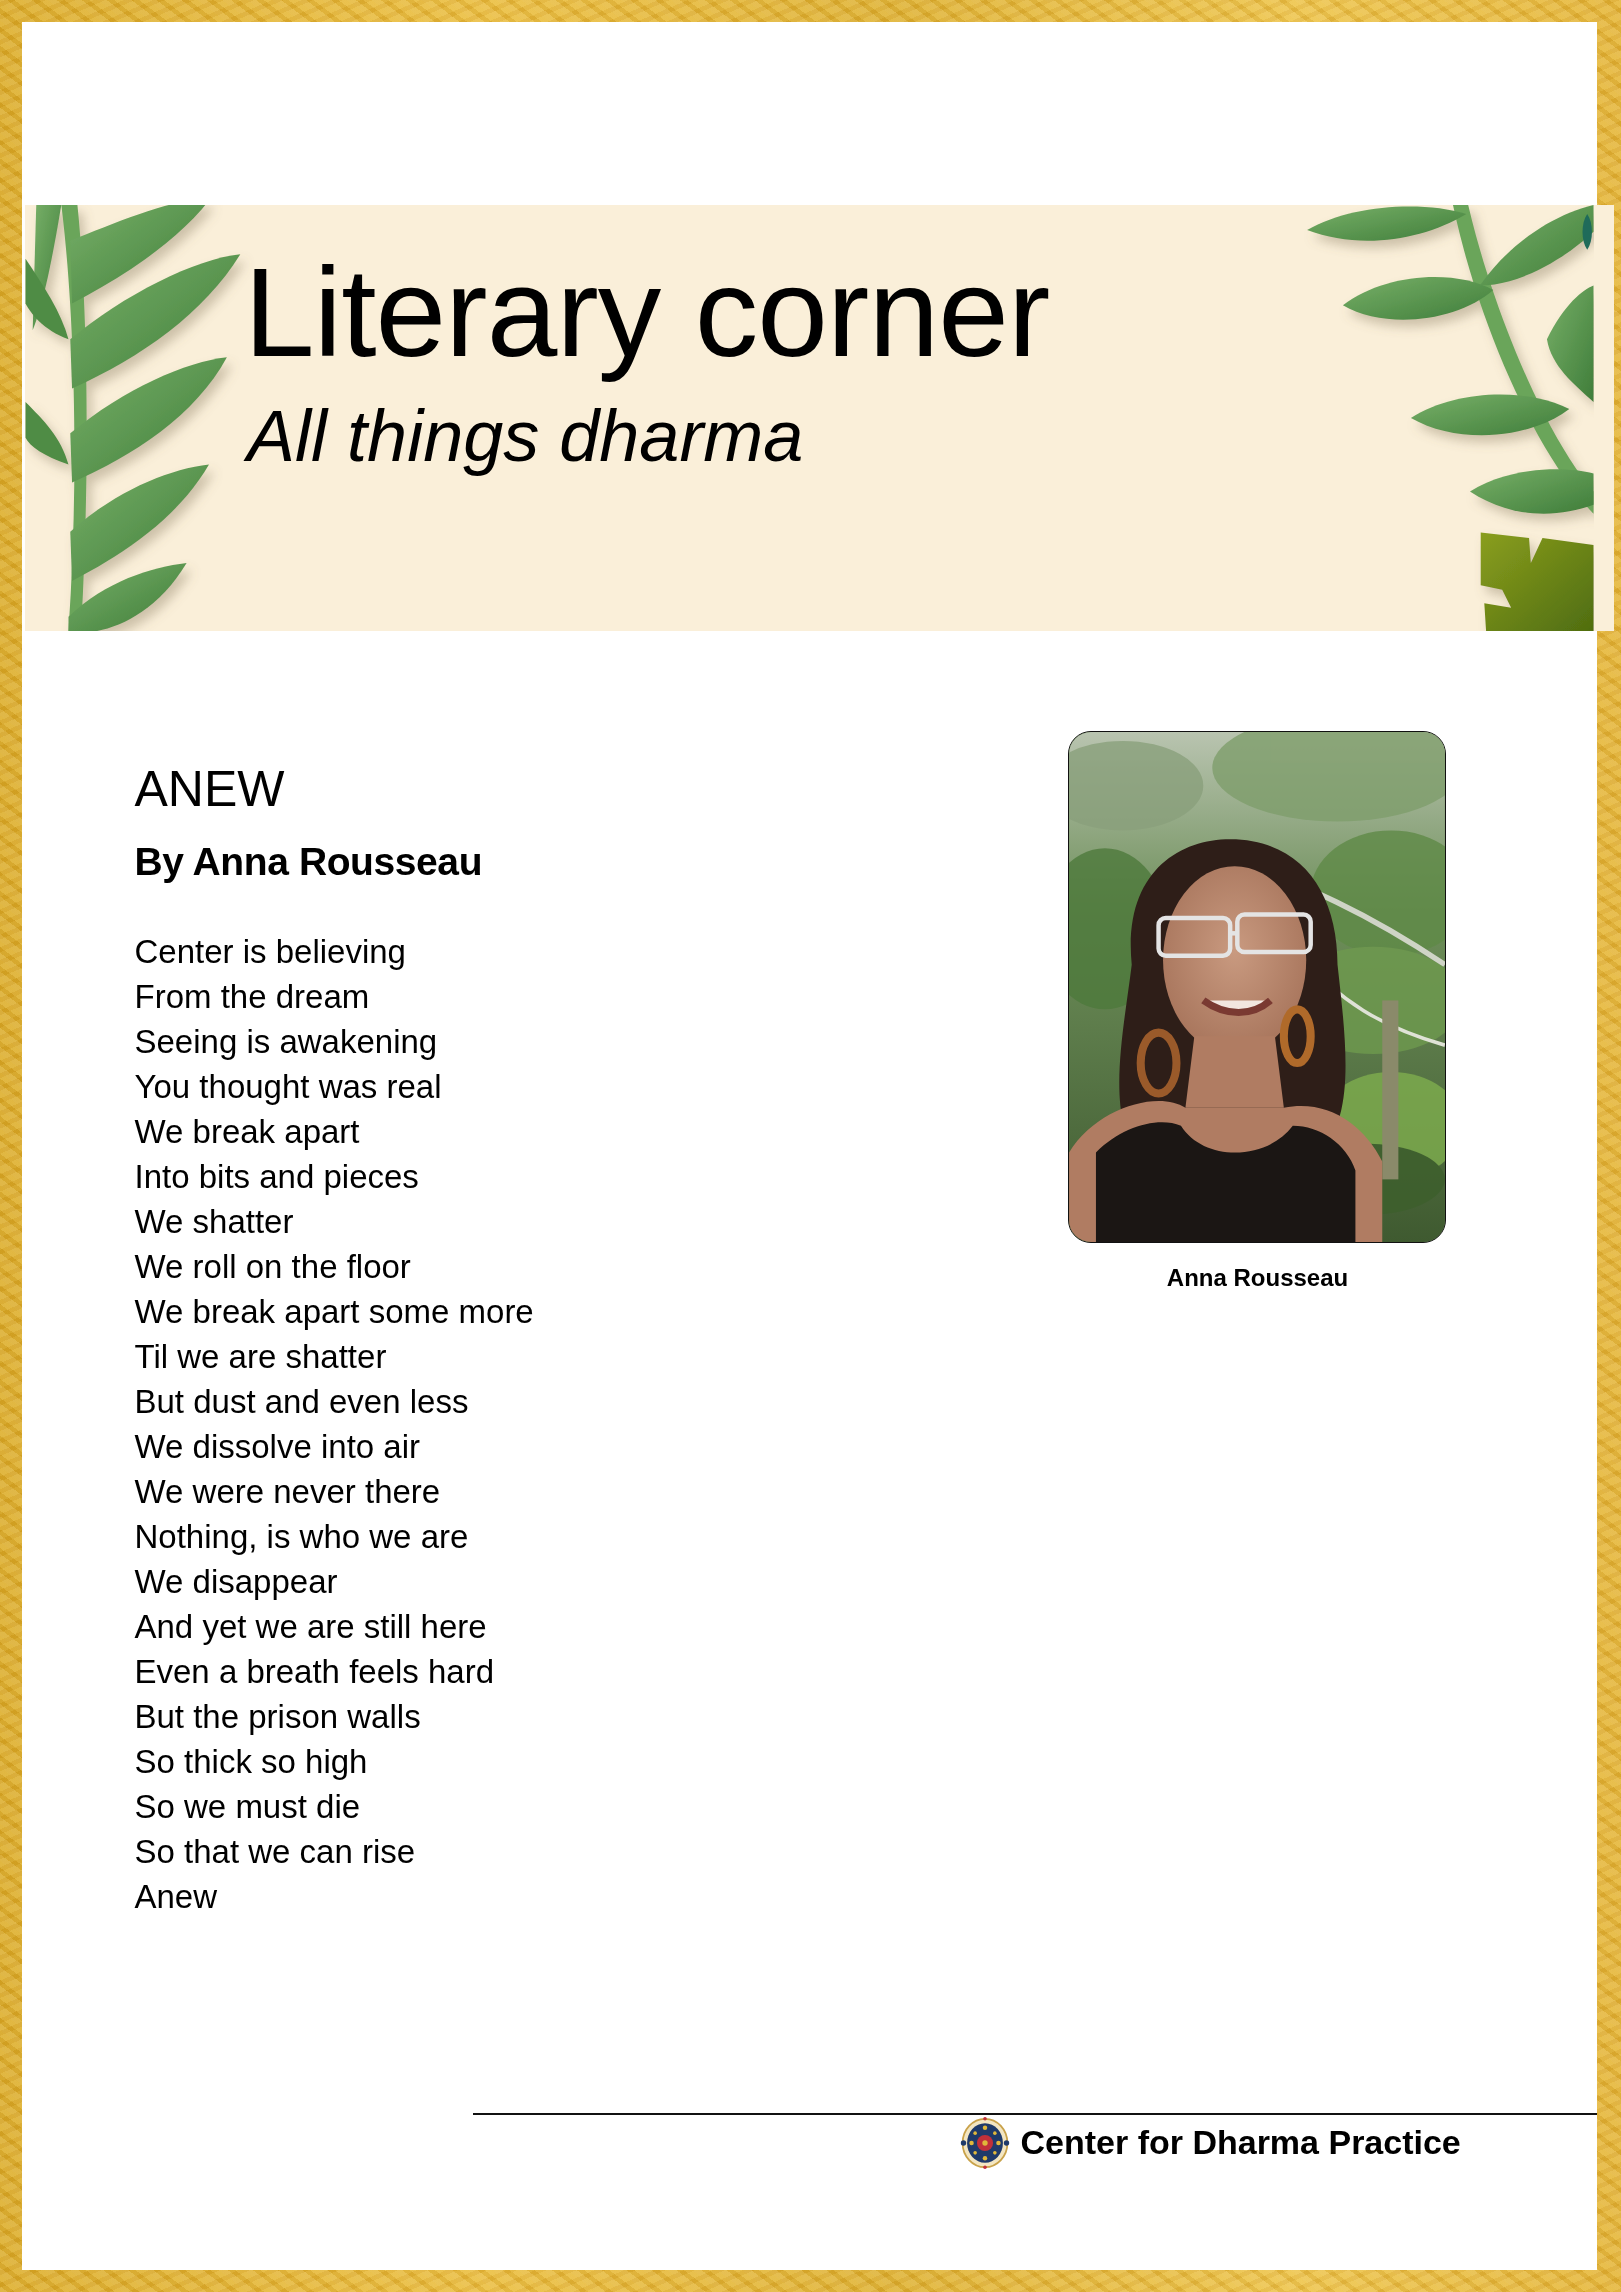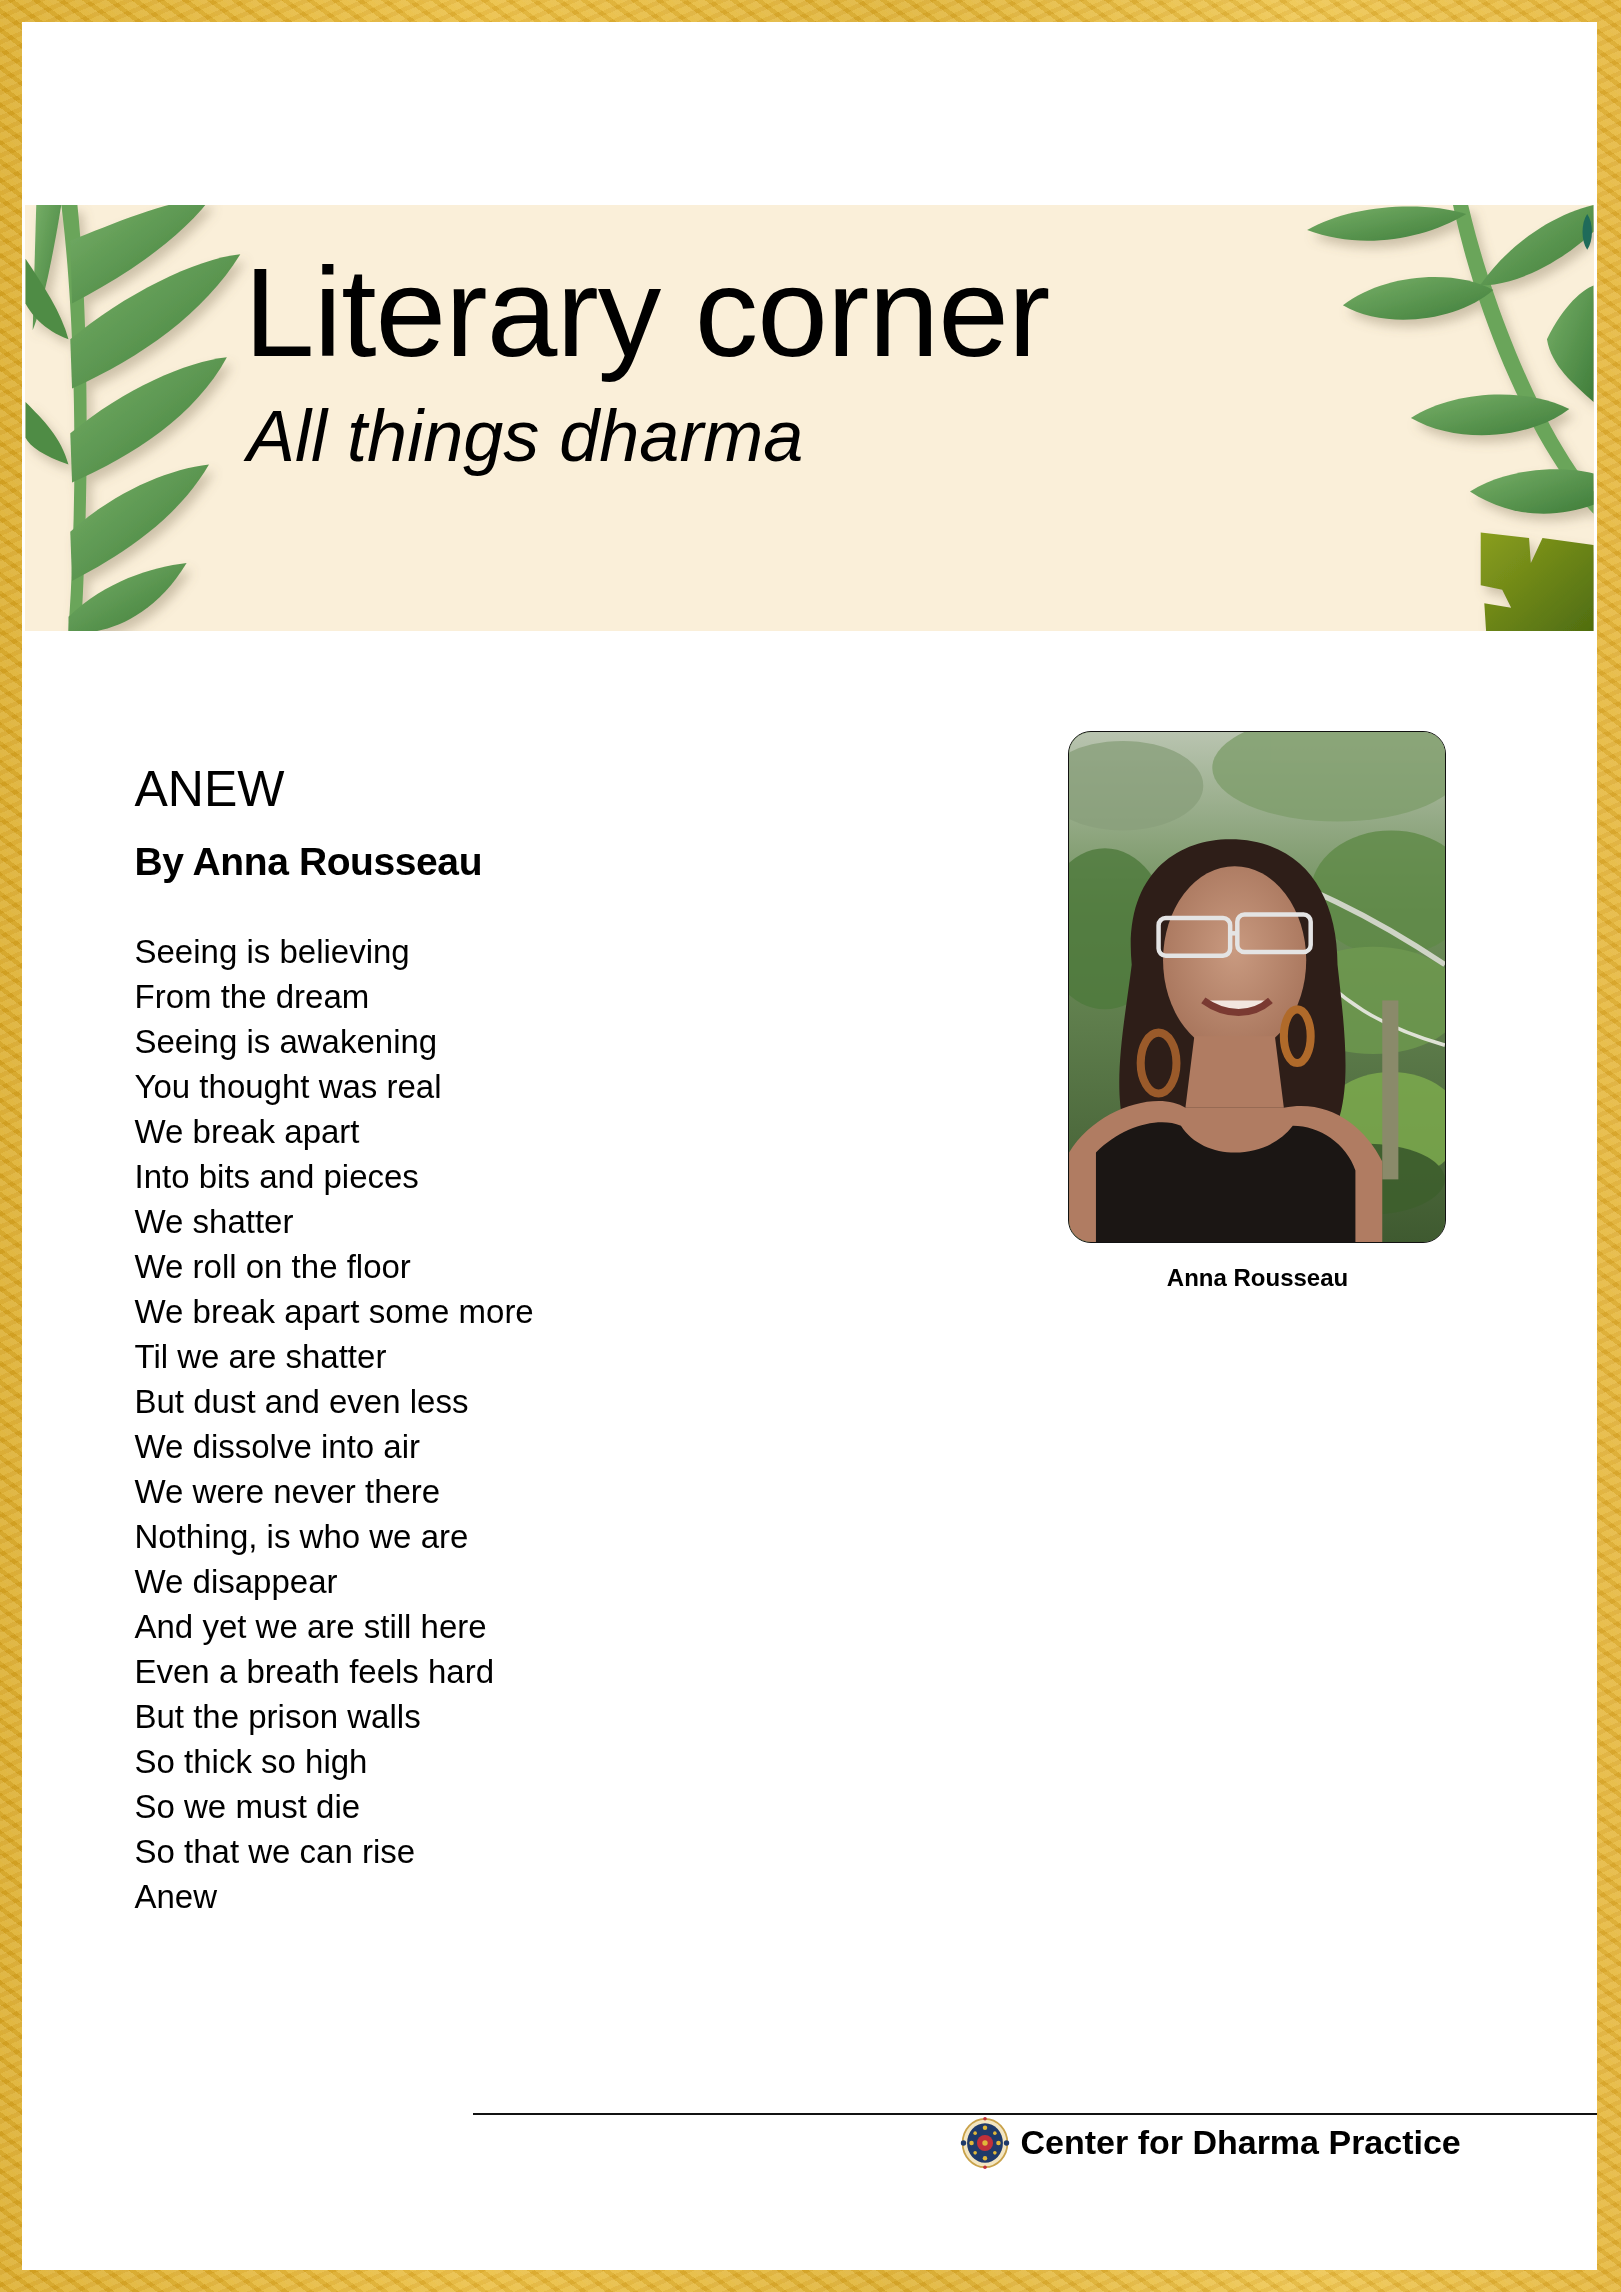--- a/index.html
+++ b/index.html
@@ -16,21 +16,21 @@
       repeating-linear-gradient(-23deg, rgba(190,130,10,0.12) 0 4.5px, rgba(255,230,140,0.10) 4.5px 11.6px),
       linear-gradient(90deg, #d9a928 0%, #e9bb3e 30%, #dcae30 55%, #ecc24a 80%, #e2b236 100%);
   }
   .page {
     position: absolute; left: 21.5px; top: 22.4px; width: 1575px; height: 2248px;
     background: #ffffff;
   }
   
   .banner {
     position: absolute; left: 3.6px; top: 183px; width: 1569px; height: 426px;
-    background: #faefd9; overflow: hidden;
+    background: #faefd9; overflow: hidden; padding-left: 20px;
   }
   .banner svg.leaves { position: absolute; left: 0; top: 0; }
   .banner-title {
     position: absolute; left: 219px; top: 36px;
     font-size: 127px; line-height: 143px; font-weight: 400; letter-spacing: -0.9px;
     white-space: nowrap;
   }
   .banner-subtitle {
     position: absolute; left: 222px; top: 188px;
     font-size: 72px; line-height: 86px; font-style: italic; font-weight: 400;
@@ -122,21 +122,21 @@
         <path d="M1626 366 L1680 372 L1682 400 L1695 372 L1752 380 L1752 476 L1632 476 L1630 445 L1660 450 L1650 430 L1626 425 Z" fill="url(#lg2)"></path>
       </g>
     </svg>
     <div class="banner-title">Literary corner</div>
     <div class="banner-subtitle">All things dharma</div>
   </div>
 
   <div class="poem-title">ANEW</div>
   <div class="poem-byline">By Anna Rousseau</div>
   <ul class="poem-lines">
-    <li>Seeing is believing</li>
+    <li>Center is believing</li>
     <li>From the dream</li>
     <li>Seeing is awakening</li>
     <li>You thought was real</li>
     <li>We break apart</li>
     <li>Into bits and pieces</li>
     <li>We shatter</li>
     <li>We roll on the floor</li>
     <li>We break apart some more</li>
     <li>Til we are shatter</li>
     <li>But dust and even less</li>

